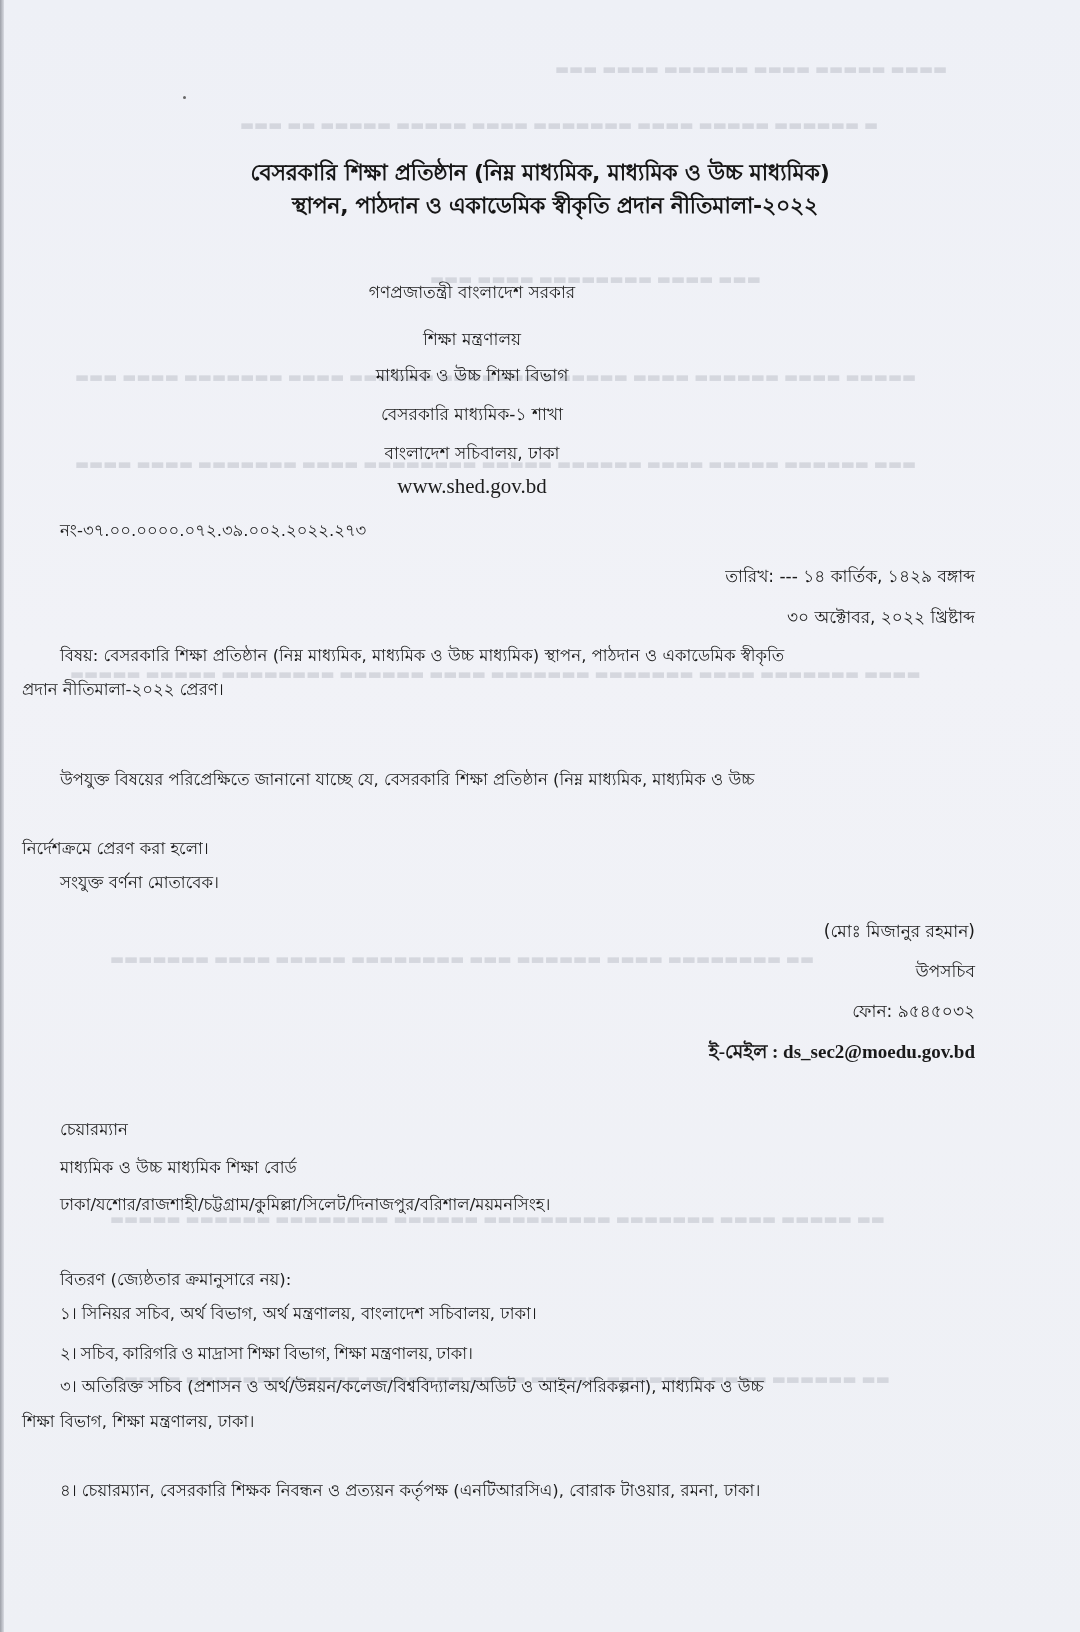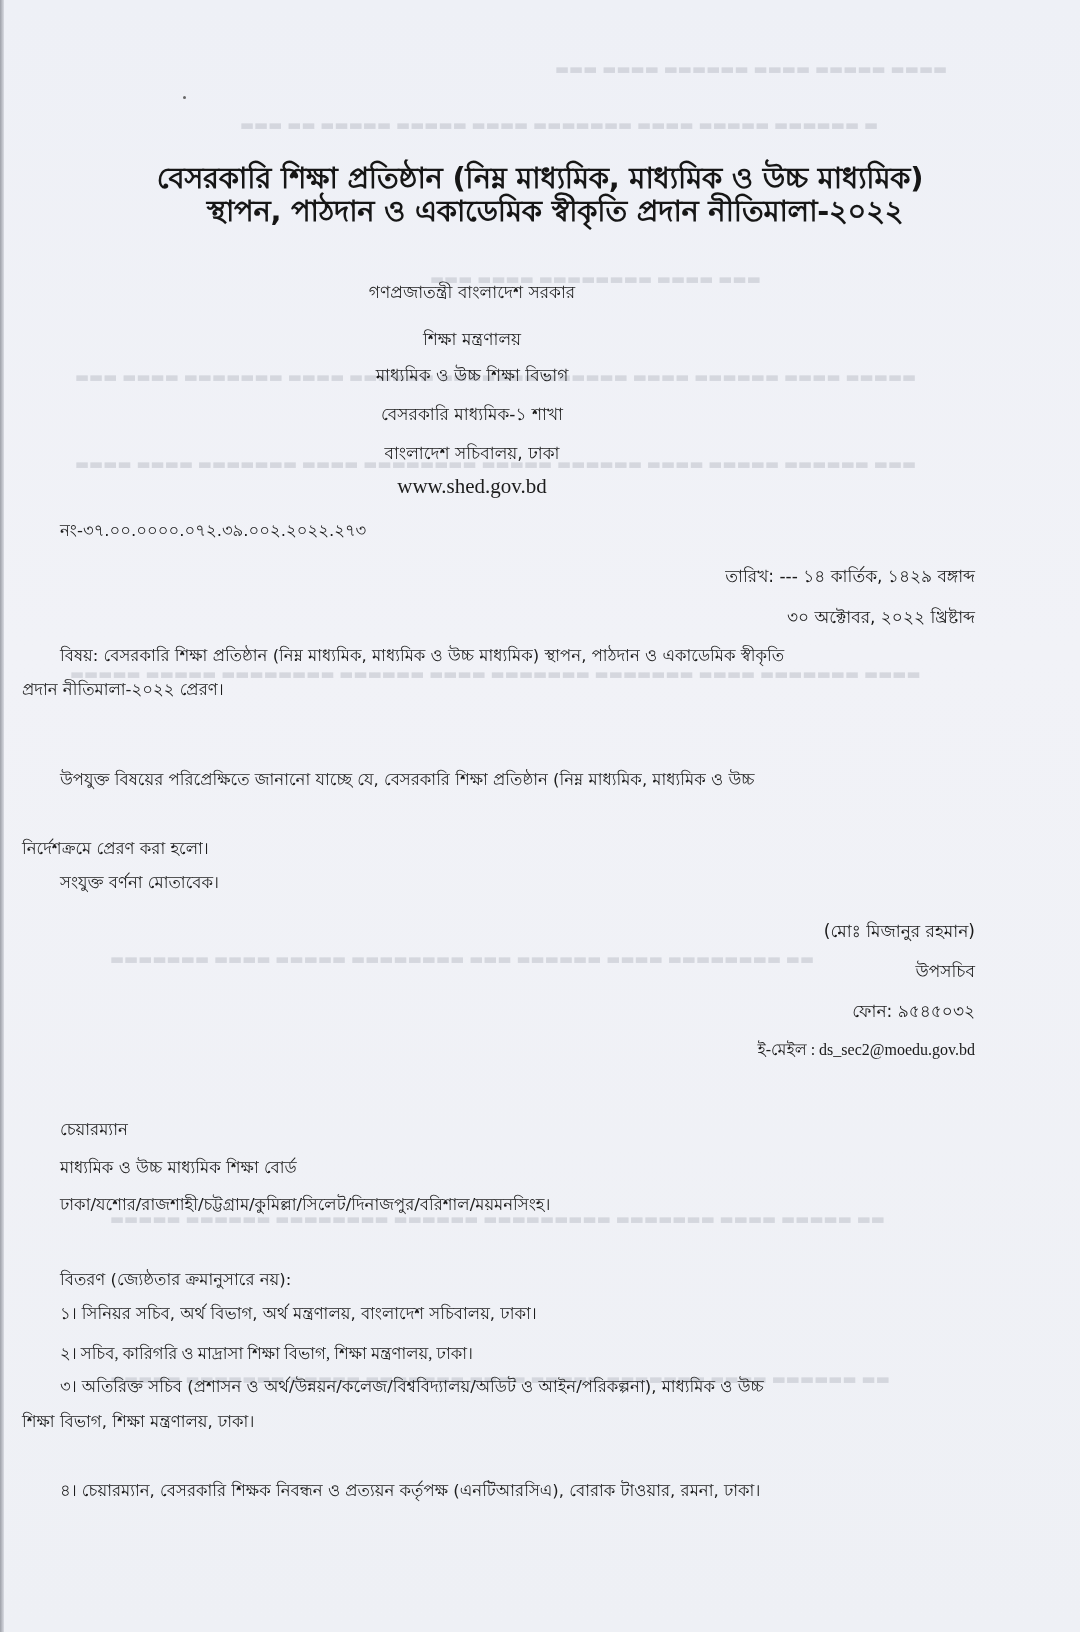--- a/index.html
+++ b/index.html
@@ -17,29 +17,29 @@
     position: absolute; left: 0; top: 0; width: 4px; height: 1632px;
     background: linear-gradient(90deg, #9da0a8, #d9dbe2);
   }
   .ghost {
     position: absolute; color: #bfc2cb; font-size: 15px; white-space: nowrap;
     transform: scaleX(-1); opacity: .55; pointer-events: none;
   }
   .abs { position: absolute; white-space: nowrap; }
   .title {
     left: 0; width: 1080px; text-align: center;
-    font-size: 29px; font-weight: bold; color: #161616; letter-spacing: -0.3px;
+    font-size: 22px; font-weight: bold; color: #161616; letter-spacing: -0.3px;
   }
   .center-line {
     left: 0; width: 944px; text-align: center; font-size: 17px; color: #1c1c1c;
   }
   .url { font-family: "Liberation Serif", serif; font-size: 21px; }
   .body-text { font-size: 16.5px; color: #1c1c1c; }
   .right-line { right: 105px; text-align: right; font-size: 17px; }
-  .email { font-family: "Liberation Serif", serif; font-size: 16px; }
+  .email { font-family: "Liberation Serif", serif; font-size: 19px; font-weight: bold; }
   .dot { position:absolute; width:3px; height:3px; border-radius:50%; background:#666; }
 </style>
 </head>
 <body>
 
 <div class="page">
   <div class="left-edge"></div>
 
   <div class="ghost" style="left:555px;top:60px;">▬▬▬▬ ▬▬▬▬▬ ▬▬▬▬ ▬▬▬▬▬▬ ▬▬▬▬ ▬▬▬</div>
   <div class="ghost" style="left:240px;top:116px;">▬ ▬▬▬▬▬▬ ▬▬▬▬▬ ▬▬▬▬ ▬▬▬▬▬▬▬ ▬▬▬▬ ▬▬▬▬▬ ▬▬▬▬▬ ▬▬ ▬▬▬</div>

